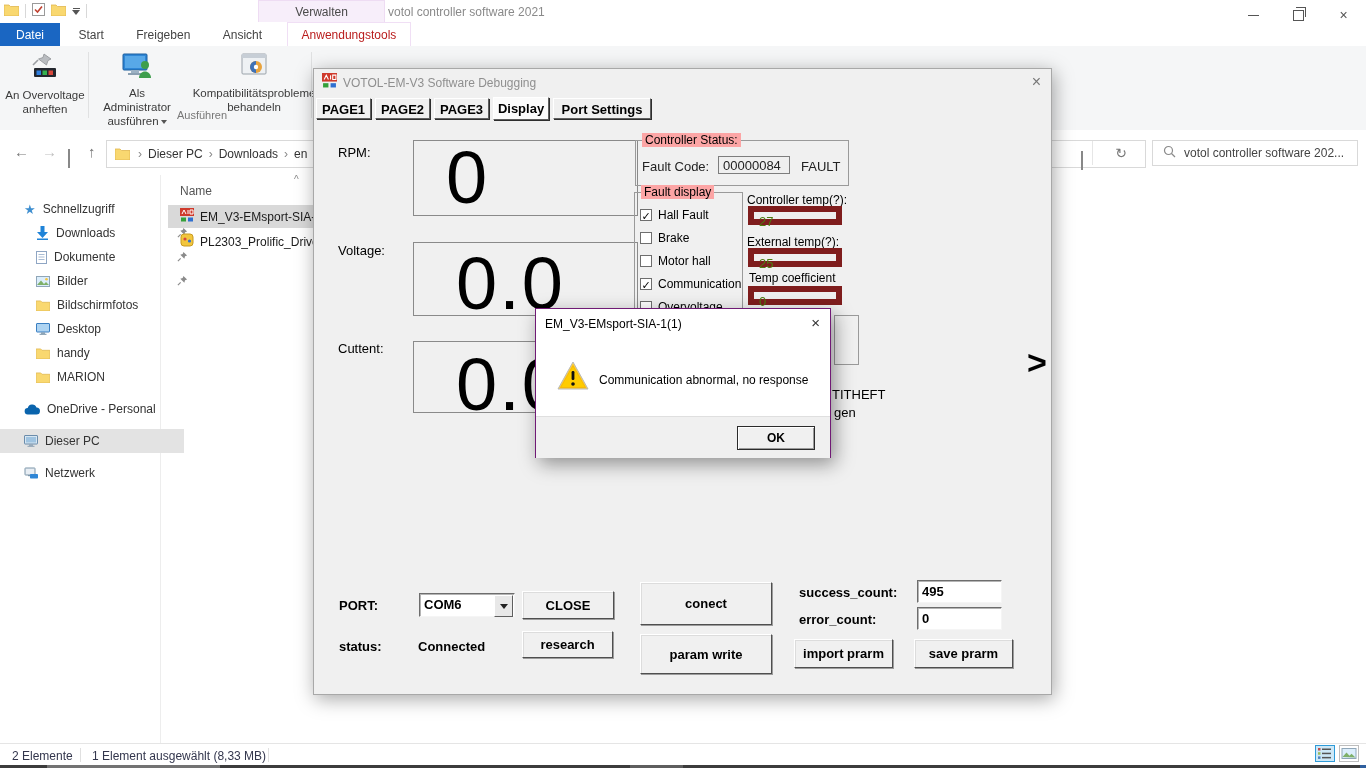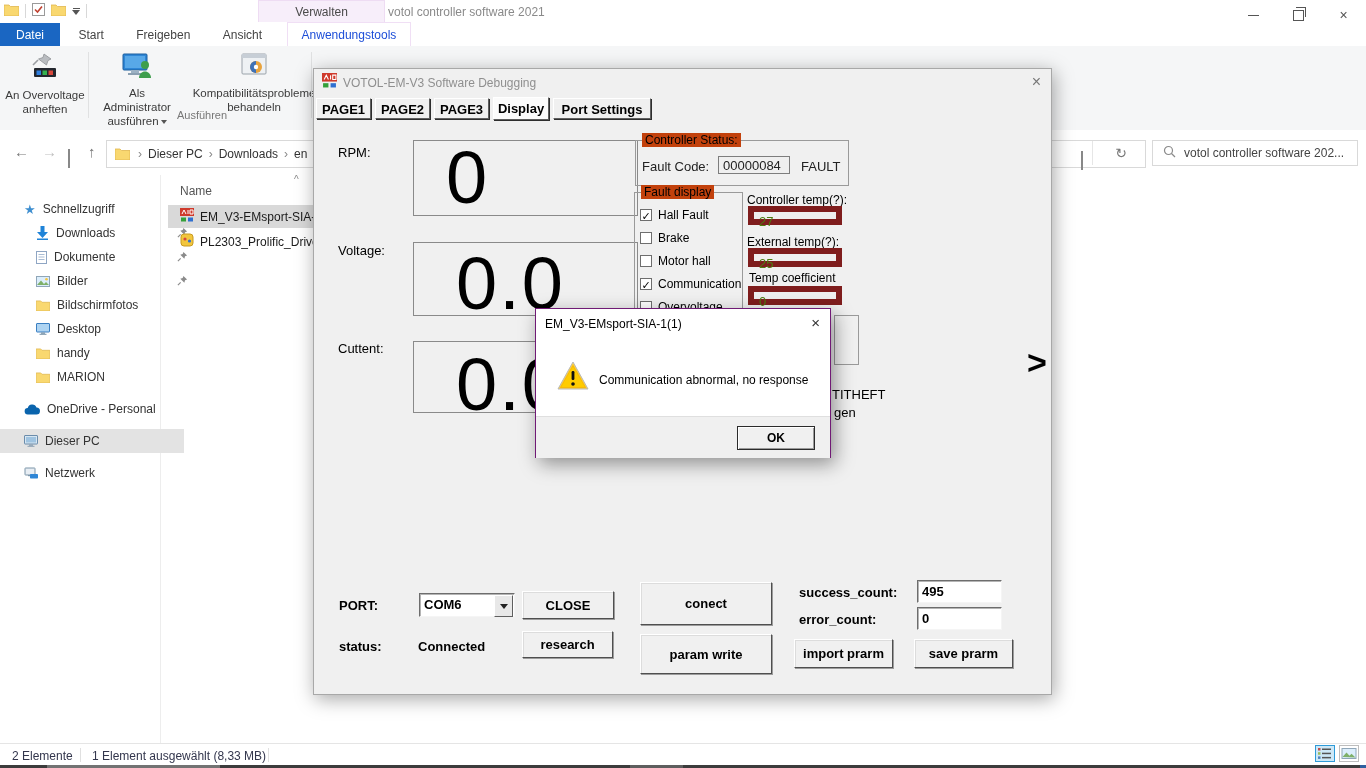--- a/index.html
+++ b/index.html
@@ -16,21 +16,21 @@
            font-size:12px;color:#4a4a4a;text-align:center;line-height:22px;}
   .win-controls{right:0;top:0;height:30px;display:flex;}
   .win-btn{width:45px;height:30px;display:flex;align-items:center;justify-content:center;color:#555;font-size:14px;}
   .restore-glyph{width:9px;height:9px;border:1px solid #555;position:relative;background:#fff;}
   .restore-glyph:before{content:"";position:absolute;left:2px;top:-4px;width:9px;height:9px;border:1px solid #555;border-bottom:none;border-left:none;}
   .min-glyph{width:11px;height:1px;background:#555;}
 
   .ribbon-tabs{left:0;top:22px;width:1366px;height:24px;background:#fff;border-bottom:1px solid #f0dff5;}
   .rtab{display:inline-block;height:24px;line-height:24px;padding:0 14px;font-size:12px;color:#444;}
   .rtab.datei{background:#1a66c2;color:#fff;padding:0 16px;}
-  .rtab.active{background:#fff;border:1px solid #f0dff5;border-bottom:1px solid #fff;color:#1d4ed8;}
+  .rtab.active{background:#fff;border:1px solid #f0dff5;border-bottom:1px solid #fff;color:#b91c1c;}
   .ribbon-min{right:32px;top:28px;width:9px;height:9px;}
   .chev-up{width:7px;height:7px;border-left:2px solid #777;border-top:2px solid #777;transform:rotate(45deg);}
   .help-dot{right:8px;top:24px;width:16px;height:16px;border-radius:50%;background:#1565c0;color:#fff;
             font-size:11px;font-weight:bold;text-align:center;line-height:16px;}
 
   .ribbon{left:0;top:46px;width:1366px;height:84px;background:#f5f6f7;border-bottom:1px solid #e4e5e6;}
   .rbtn{position:absolute;top:4px;height:76px;text-align:center;font-size:11.5px;color:#3b3b3b;line-height:14px;}
   .rbtn .ric{display:block;margin:2px auto 3px auto;}
   .rgroup-sep{position:absolute;top:6px;width:1px;height:66px;background:#e0e1e2;}
   .rgroup-label{position:absolute;top:63px;font-size:11px;color:#777;text-align:center;}
@@ -80,21 +80,21 @@
   .votol-close{position:absolute;right:10px;top:4px;font-size:16px;color:#777;}
   .vtab{position:absolute;top:29px;height:21px;background:#f0f0f0;border:1px solid;border-color:#ffffff #5f5f5f #5f5f5f #ffffff;
         box-shadow:1px 1px 0 #2e2e2e;font-size:13px;font-weight:bold;color:#000;text-align:center;line-height:21px;box-sizing:border-box;}
   .vtab.active{background:#fbfbfb;top:28px;height:23px;}
 
   .vlabel{font-size:13px;color:#000;}
   .gauge{position:absolute;border:1px solid #8a8a8a;background:#f0f0f0;}
   .gauge .gv{font-size:74px;letter-spacing:2px;color:#000;line-height:70px;}
 
   .grp{position:absolute;border:1px solid #9a9a9a;}
-  .grp .gl{position:absolute;top:-8px;left:6px;background:#c2410c;padding:0 3px;font-size:12px;color:#000;}
+  .grp .gl{position:absolute;top:-8px;left:6px;background:#fca5a5;padding:0 3px;font-size:12px;color:#000;}
 
   .fault-row{position:absolute;left:5px;display:flex;align-items:center;gap:6px;height:14px;}
   .cb{width:12px;height:12px;background:#fff;border:1px solid #6e6e6e;font-size:11px;line-height:12px;text-align:center;color:#000;box-sizing:border-box;font-weight:bold;}
   .cb-lab{font-size:12px;color:#000;white-space:nowrap;}
 
   .tmp-label{font-size:12px;color:#000;white-space:nowrap;}
   .tmp-box{position:absolute;width:94px;height:19px;border:6px solid #7f1d1d;background:#efefef;color:#4d7c0f;
            font-size:13px;line-height:19px;padding-left:5px;box-sizing:border-box;}
 
   .btn95{position:absolute;background:#f0f0f0;border:1px solid;border-color:#ffffff #4f4f4f #4f4f4f #ffffff;

